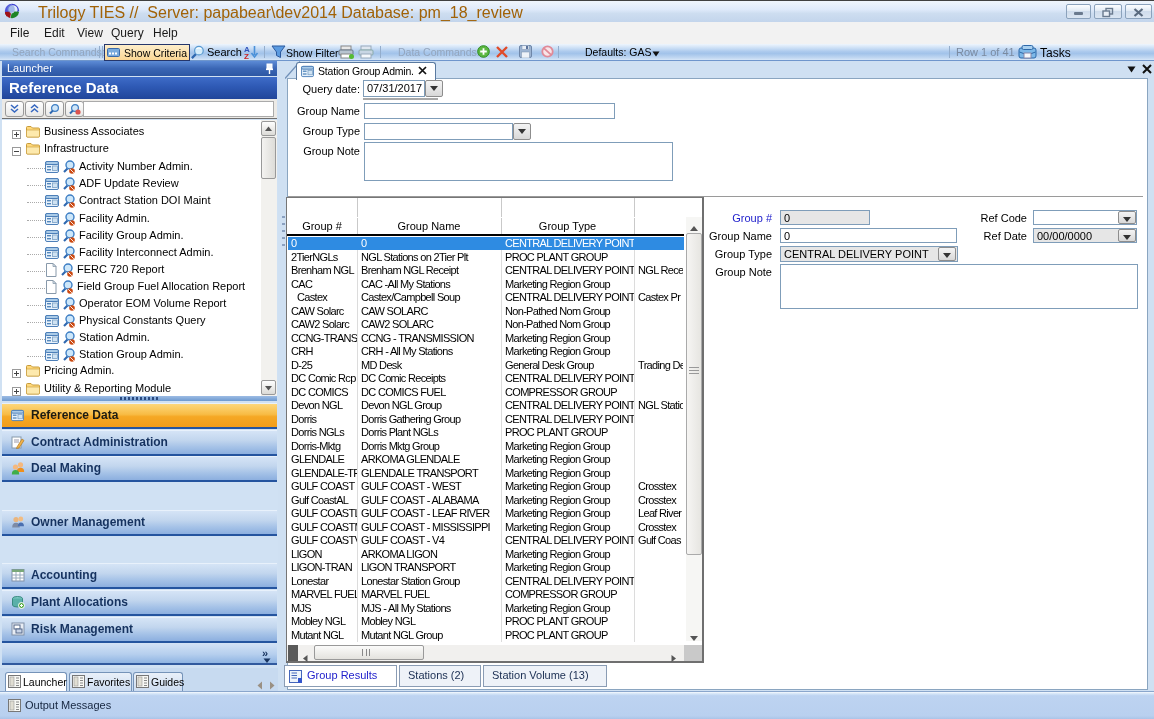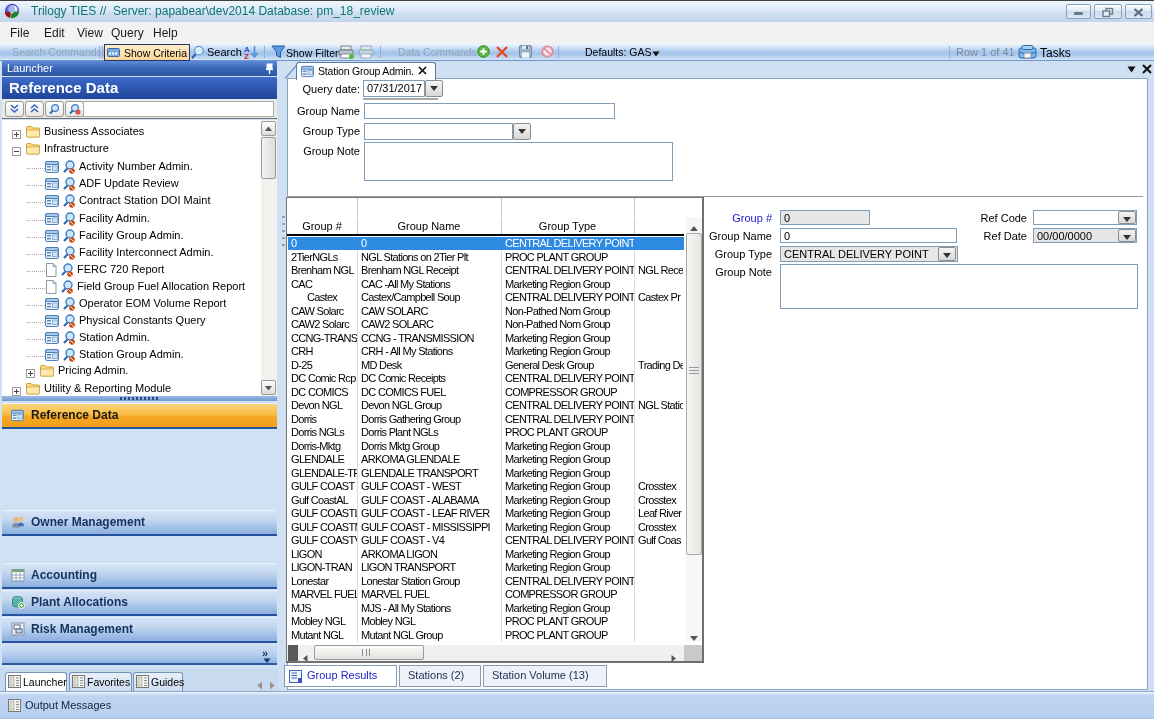--- a/index.html
+++ b/index.html
@@ -5,21 +5,21 @@
 * { margin:0; padding:0; box-sizing:border-box; }
 html,body { width:1154px; height:719px; overflow:hidden; }
 body { font-family:"Liberation Sans", sans-serif; }
 #win { position:relative; width:1154px; height:719px; background:#cfe0f2; overflow:hidden; }
 .abs { position:absolute; }
 
 
 #titlebar { left:0; top:0; width:1154px; height:22px;
   background:linear-gradient(#eff5fc 0%, #dfeafa 40%, #cdddf0 60%, #c3d5ec 100%);
   border-top:1px solid #404040; }
-#title-text { left:31px; top:4px; font-size:12px; color:#0f766e; }
+#title-text { left:38px; top:4px; font-size:16px; color:#a16207; }
 .winbtn { top:4px; height:15px; border:1px solid #8ba2bc; border-radius:2px;
   background:linear-gradient(#fdfeff, #e2ebf5 45%, #cfdcec 50%, #dbe6f2 100%); }
 
 
 #menubar { left:0; top:22px; width:1154px; height:22px; background:#f2f2f2; }
 .menuitem { position:absolute; top:26px; font-size:12px; color:#1a1a1a; }
 
 
 #toolbar { left:0; top:44px; width:1154px; height:17px;
   background:linear-gradient(180deg, #eef5fd 0%, #d3e4f7 20%, #abc9ed 48%, #a2c3ea 60%, #c3d9f2 88%, #d7e7f8 100%);
@@ -356,21 +356,21 @@
               <rect x="0.5" y="1.5" width="13" height="3" rx="1.5" fill="#aacbe8" stroke="#4d7fb8"></rect>
               <rect x="2" y="6" width="4" height="1.4" fill="#5588bb"></rect>
               <rect x="2" y="9" width="4" height="1.4" fill="#5588bb"></rect>
               <rect x="7.5" y="6" width="5" height="4.5" fill="#cfe2f2" stroke="#7aa0c4" stroke-width="0.8"></rect>
             </svg></span><span style="position:relative;left:3px;top:1px"><svg width="13" height="14" viewBox="0 0 13 14">
               <line x1="2" y1="12" x2="5.5" y2="8.5" stroke="#2f68b0" stroke-width="2.2"></line>
               <circle cx="8" cy="5" r="4" fill="#cde7fa" stroke="#3d7ec4" stroke-width="1.4"></circle>
               <circle cx="10" cy="11" r="2.8" fill="#cc4a12"></circle>
               <line x1="8.2" y1="9.2" x2="11.8" y2="12.8" stroke="#fff" stroke-width="0.9"></line>
             </svg></span><span style="position:relative;left:7px;top:-3px">Station Group Admin.</span></div>
-        <div class="trow" style="top:244.40000000000003px;left:24px"><span style="position:relative;top:1px"><svg width="9" height="9" viewBox="0 0 9 9">
+        <div class="trow" style="top:244.40000000000003px;left:10px"><span style="position:relative;top:1px"><svg width="9" height="9" viewBox="0 0 9 9">
               <rect x="0.5" y="0.5" width="8" height="8" fill="#fff" stroke="#9a9a9a"></rect>
               <line x1="2" y1="4.5" x2="7" y2="4.5" stroke="#444" stroke-width="1"></line>
               <line x1="4.5" y1="2" x2="4.5" y2="7" stroke="#444" stroke-width="1"></line>
             </svg></span><span style="position:relative;left:5px;top:0px"><svg width="14" height="13" viewBox="0 0 14 13">
               <path d="M0.5 2.5 Q0.5 1.5 1.5 1.5 H5 L6.5 3 H12.5 Q13.5 3 13.5 4 V11 Q13.5 12 12.5 12 H1.5 Q0.5 12 0.5 11 Z" fill="#ffd87a" stroke="#c79b3b"></path>
               <path d="M0.5 5 H13.5 V11 Q13.5 12 12.5 12 H1.5 Q0.5 12 0.5 11 Z" fill="#fde9ad" stroke="#c79b3b" stroke-width="0.6"></path>
             </svg></span><span style="position:relative;left:9px;top:-3px">Pricing Admin.</span></div>
         <div class="trow" style="top:261.5px;left:10px"><span style="position:relative;top:1px"><svg width="9" height="9" viewBox="0 0 9 9">
               <rect x="0.5" y="0.5" width="8" height="8" fill="#fff" stroke="#9a9a9a"></rect>
               <line x1="2" y1="4.5" x2="7" y2="4.5" stroke="#444" stroke-width="1"></line>
@@ -439,20 +439,38 @@
   <div class="lbtn" id="lbtn-sel" style="top:342px">
         <span class="ic"><svg width="13" height="13" viewBox="0 0 14 14">
             <rect x="0.5" y="1.5" width="13" height="11" rx="1.5" fill="#e8f2fc" stroke="#4d7fb8"></rect>
             <rect x="0.5" y="1.5" width="13" height="3" rx="1.5" fill="#aacbe8" stroke="#4d7fb8"></rect>
             <rect x="2" y="6" width="4" height="1.4" fill="#5588bb"></rect>
             <rect x="2" y="9" width="4" height="1.4" fill="#5588bb"></rect>
             <rect x="7.5" y="6" width="5" height="4.5" fill="#cfe2f2" stroke="#7aa0c4" stroke-width="0.8"></rect>
           </svg></span>
         <span class="txt">Reference Data</span>
       </div>
+      <div class="lbtn" style="top:369px">
+        <span class="ic"><svg width="14" height="14" viewBox="0 0 14 14">
+            <rect x="1" y="2" width="9" height="11" fill="#fff" stroke="#8899aa"></rect>
+            <line x1="3" y1="5" x2="8" y2="5" stroke="#99a"></line>
+            <line x1="3" y1="7" x2="8" y2="7" stroke="#99a"></line>
+            <path d="M6 12 L11 4 L13 5.5 L8 13 L5.5 13.5 Z" fill="#f0b24c" stroke="#b07820" stroke-width="0.7"></path>
+          </svg></span>
+        <span class="txt">Contract Administration</span>
+      </div>
+      <div class="lbtn" style="top:395px">
+        <span class="ic"><svg width="14" height="14" viewBox="0 0 14 14">
+            <circle cx="9.5" cy="3.8" r="2.6" fill="#f5b87e"></circle>
+            <path d="M5.8 11 Q5.8 6.8 9.5 6.8 Q13.2 6.8 13.2 11 Z" fill="#ef8f1c"></path>
+            <circle cx="4.5" cy="6" r="2.6" fill="#f5b87e"></circle>
+            <path d="M0.8 13.4 Q0.8 9 4.5 9 Q8.2 9 8.2 13.4 Z" fill="#3fae49"></path>
+          </svg></span>
+        <span class="txt">Deal Making</span>
+      </div>
       <div class="lbtn" style="top:449px">
         <span class="ic"><svg width="14" height="14" viewBox="0 0 14 14">
             <circle cx="5" cy="4.5" r="2.6" fill="#e9b57e"></circle>
             <path d="M1.2 12.4 Q1.2 7.8 5 7.8 Q8.8 7.8 8.8 12.4 Z" fill="#7d8ba6"></path>
             <circle cx="9.8" cy="4" r="2.4" fill="#f2bc82"></circle>
             <path d="M6.8 11.2 Q7 7.4 9.8 7.4 Q13 7.4 13 11.2 Z" fill="#4a6fb0"></path>
           </svg></span>
         <span class="txt">Owner Management</span>
       </div>
       <div class="lbtn" style="top:502px">
@@ -579,21 +597,21 @@
       <div class="grow" style="top:79px;">
         <div style="left:3px;width:66px">CAC</div>
         <div style="left:73px;width:140px">CAC -All My Stations</div>
         <div style="left:217px;width:129px">Marketing Region Group</div>
         <div style="left:350px;width:45px"></div>
       </div>
       <div class="gcolsep" style="left:70px;top:79px;height:13.5px;background:#dcdcdc"></div>
       <div class="gcolsep" style="left:214px;top:79px;height:13.5px;background:#dcdcdc"></div>
       <div class="gcolsep" style="left:347px;top:79px;height:13.5px;background:#dcdcdc"></div>
       <div class="grow" style="top:92.5px;">
-        <div style="left:19px;width:66px">Castex</div>
+        <div style="left:9px;width:66px">Castex</div>
         <div style="left:73px;width:140px">Castex/Campbell Soup</div>
         <div style="left:217px;width:129px">CENTRAL DELIVERY POINT</div>
         <div style="left:350px;width:45px">Castex Pr</div>
       </div>
       <div class="gcolsep" style="left:70px;top:92.5px;height:13.5px;background:#dcdcdc"></div>
       <div class="gcolsep" style="left:214px;top:92.5px;height:13.5px;background:#dcdcdc"></div>
       <div class="gcolsep" style="left:347px;top:92.5px;height:13.5px;background:#dcdcdc"></div>
       <div class="grow" style="top:106px;">
         <div style="left:3px;width:66px">CAW Solarc</div>
         <div style="left:73px;width:140px">CAW SOLARC</div>

